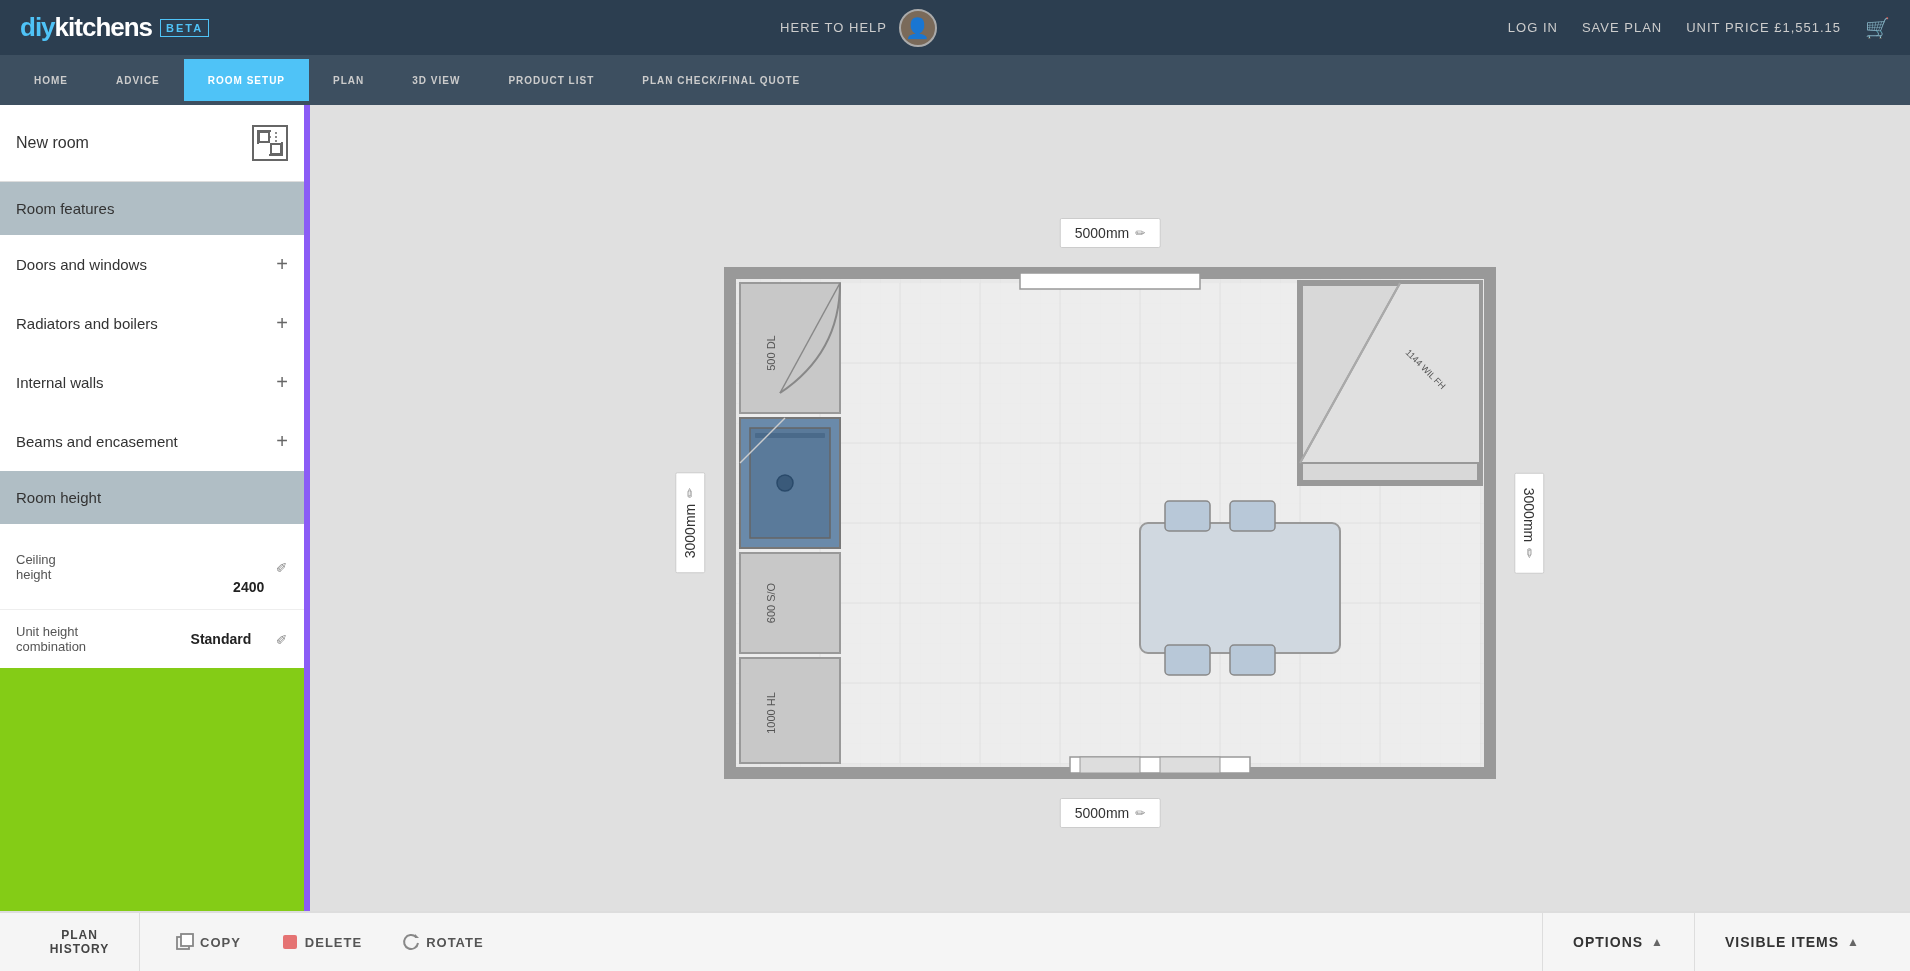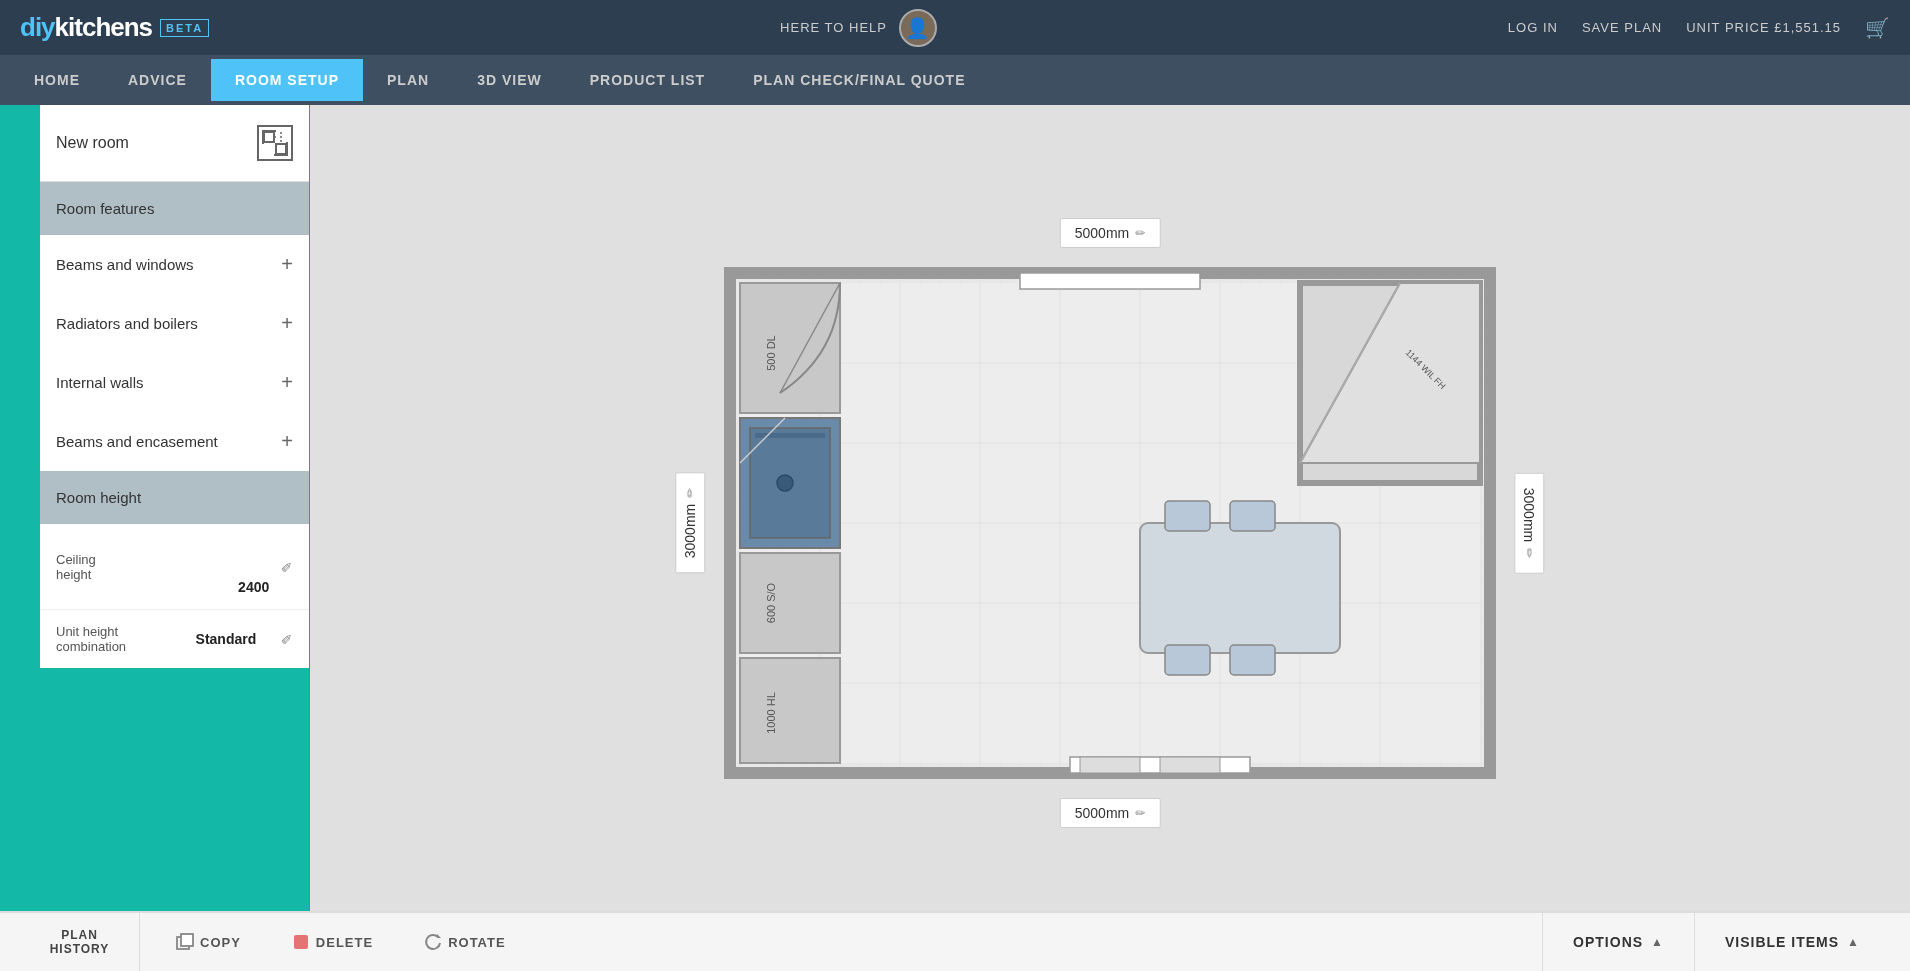--- a/index.html
+++ b/index.html
@@ -81,21 +81,21 @@
     
     .nav-bar {
       background: #3d4f60;
       height: 50px;
       display: flex;
       align-items: center;
       padding: 0 10px;
     }
     .nav-item {
       color: #ccc;
-      font-size: 14px;
+      font-size: 10px;
       font-weight: bold;
       letter-spacing: 1px;
       padding: 0 24px;
       height: 42px;
       display: flex;
       align-items: center;
       cursor: pointer;
     }
     .nav-item.active {
       background: #4fc3f7;
@@ -105,25 +105,24 @@
 
     
     .main-layout {
       display: flex;
       height: calc(971px - 55px - 50px - 60px);
     }
 
     
     .sidebar {
       width: 310px;
-      background: #14b8a6;
-      border-right: 1px solid #8b5cf6;
+      background: #84cc16;
+      border-right: 6px solid #8b5cf6;
       overflow-y: auto;
       flex-shrink: 0;
-      padding-left: 40px;
     }
     .sidebar-item {
       display: flex;
       align-items: center;
       justify-content: space-between;
       padding: 18px 16px;
       cursor: pointer;
       background: white;
     }
     .sidebar-item.highlighted {
@@ -278,21 +277,21 @@
     }
     .plan-history-btn span {
       font-size: 12px;
       font-weight: bold;
       color: #444;
       letter-spacing: 1px;
     }
     .bottom-action-btns {
       display: flex;
       align-items: center;
-      gap: 19px;
+      gap: 8px;
       padding: 0 20px;
       flex: 1;
     }
     .action-btn {
       display: flex;
       align-items: center;
       gap: 6px;
       padding: 8px 16px;
       cursor: pointer;
       font-size: 13px;
@@ -374,21 +373,21 @@
           <line x1="20" y1="3" x2="20" y2="13" stroke="#666" stroke-width="1.5" stroke-dasharray="2,2"></line>
         </svg>
       </div>
     </div>
 
     <div class="sidebar-item highlighted">
       <span class="sidebar-item-label">Room features</span>
     </div>
 
     <div class="sidebar-item">
-      <span class="sidebar-item-label">Beams and windows</span>
+      <span class="sidebar-item-label">Doors and windows</span>
       <span class="sidebar-plus">+</span>
     </div>
 
     <div class="sidebar-item">
       <span class="sidebar-item-label">Radiators and boilers</span>
       <span class="sidebar-plus">+</span>
     </div>
 
     <div class="sidebar-item">
       <span class="sidebar-item-label">Internal walls</span>

